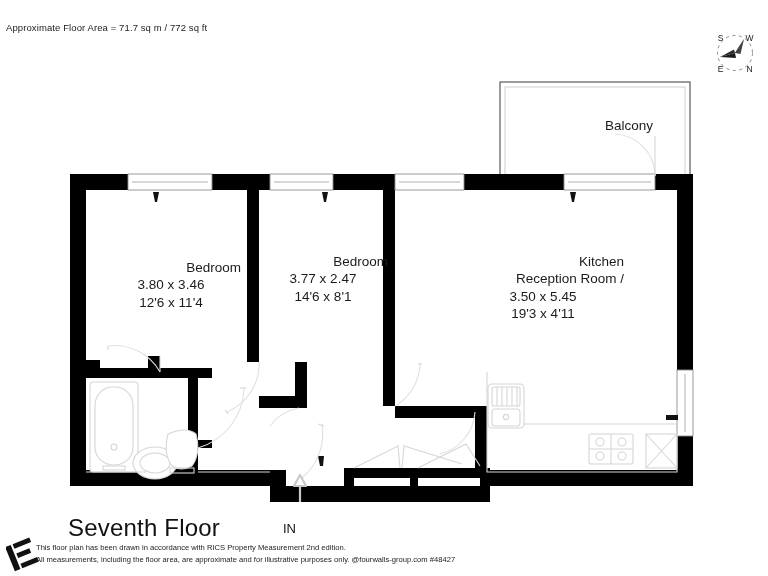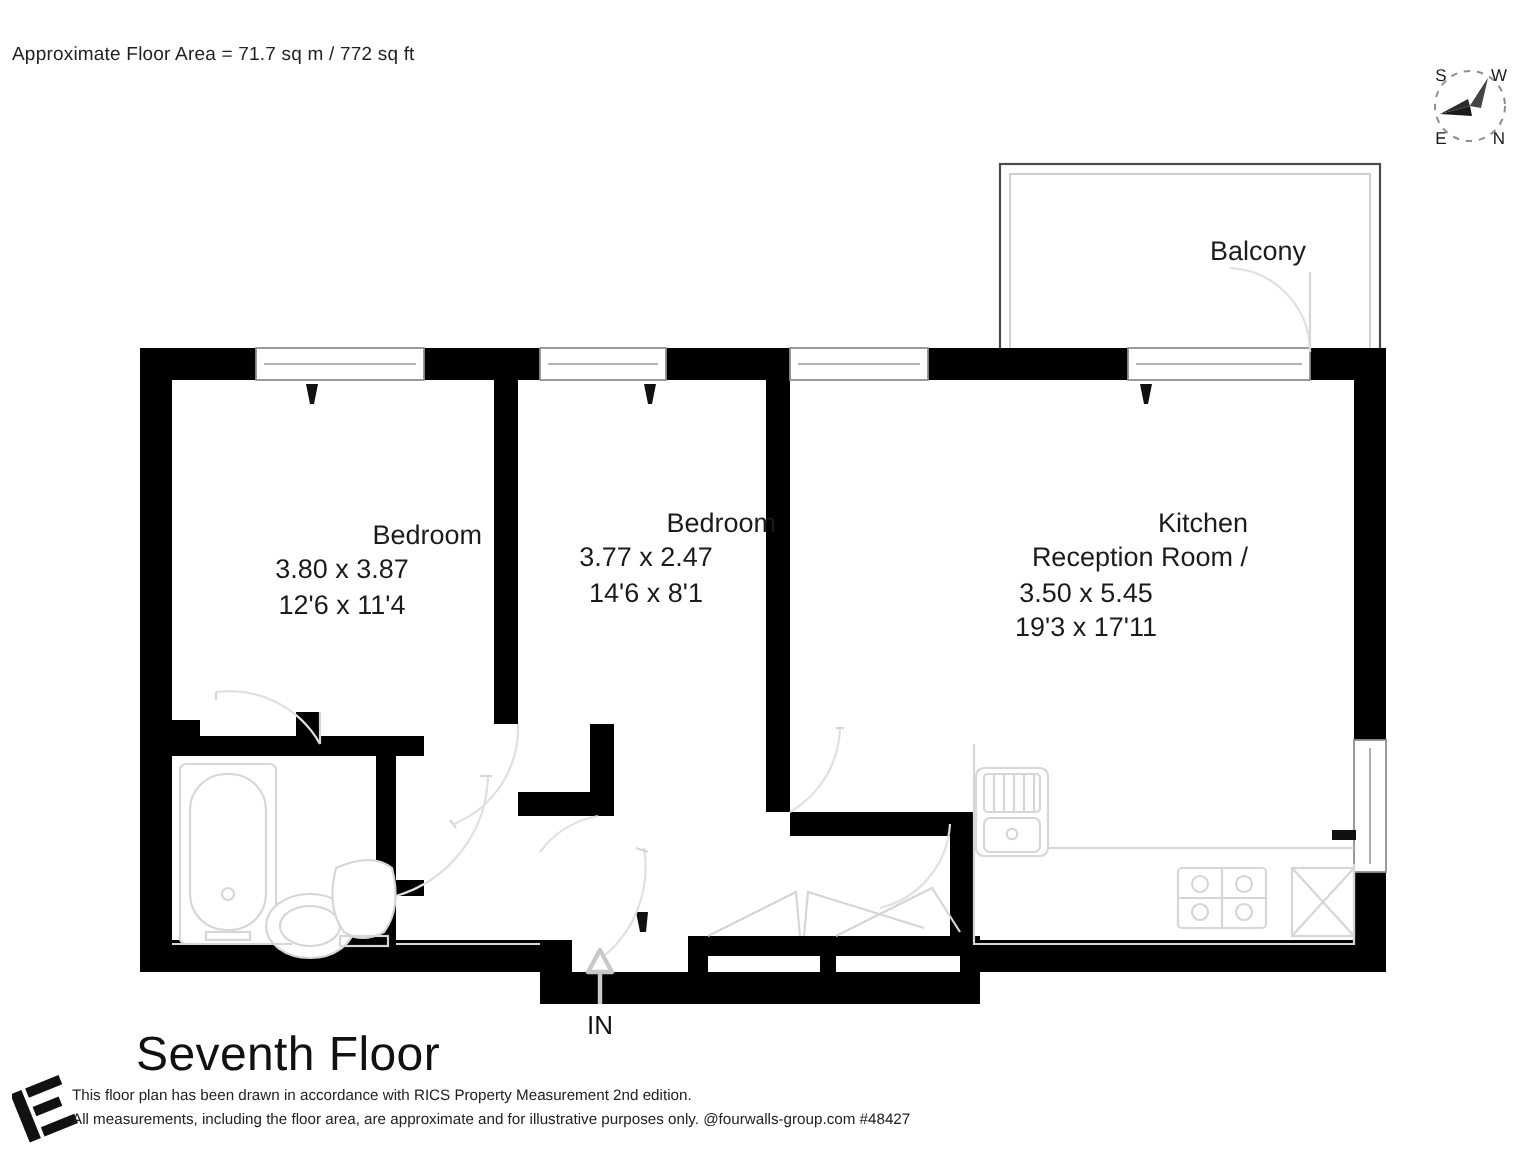--- a/index.html
+++ b/index.html
@@ -68,23 +68,23 @@
   #label-bedroom1 { left: 101px; top: 243px; width: 140px; }
   #label-bedroom2 { left: 258px; top: 237px; width: 130px; }
   #label-reception { left: 462px; top: 237px; width: 162px; }
   #label-balcony  { left: 529px; top: 101px; width: 124px; }
   #label-balcony .rm-name { font-size: 13.5px; }
 
   
   .in-label {
     position: absolute;
     left: 283px;
-    top: 489px;
+    top: 505px;
     width: 34px;
-    text-align: center;
+    text-align: left;
     font-size: 13px;
     color: #111;
   }
 
   
   .floor-title {
     position: absolute;
     left: 68px;
     top: 498px;
     font-size: 24px;
@@ -318,35 +318,35 @@
     </g>
 
     <g>
       <line class="fxtl" x1="86" y1="456" x2="146" y2="456"></line>
       <line class="fxtl" x1="198" y1="456" x2="270" y2="456"></line>
     </g>
   </svg>
 
   <div class="room-label" id="label-bedroom1">
     <div class="rm-name">Bedroom</div>
-    <div class="rm-dim">3.80 x 3.87</div>
+    <div class="rm-dim">3.80 x 3.46</div>
     <div class="rm-dim">12'6 x 11'4</div>
   </div>
 
   <div class="room-label" id="label-bedroom2">
     <div class="rm-name">Bedroom</div>
     <div class="rm-dim">3.77 x 2.47</div>
     <div class="rm-dim">14'6 x 8'1</div>
   </div>
 
   <div class="room-label" id="label-reception">
     <div class="rm-name">Kitchen</div>
     <div class="rm-name">Reception Room /</div>
     <div class="rm-dim">3.50 x 5.45</div>
-    <div class="rm-dim">19'3 x 17'11</div>
+    <div class="rm-dim">19'3 x 4'11</div>
   </div>
 
   <div class="room-label" id="label-balcony">
     <div class="rm-name">Balcony</div>
   </div>
 
   <div class="in-label">IN</div>
 
   <div class="floor-title">Seventh Floor</div>
 

